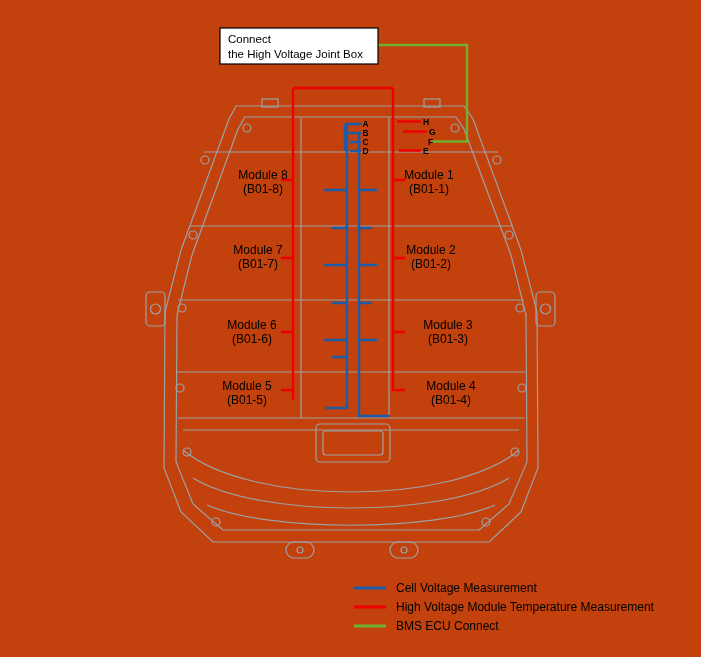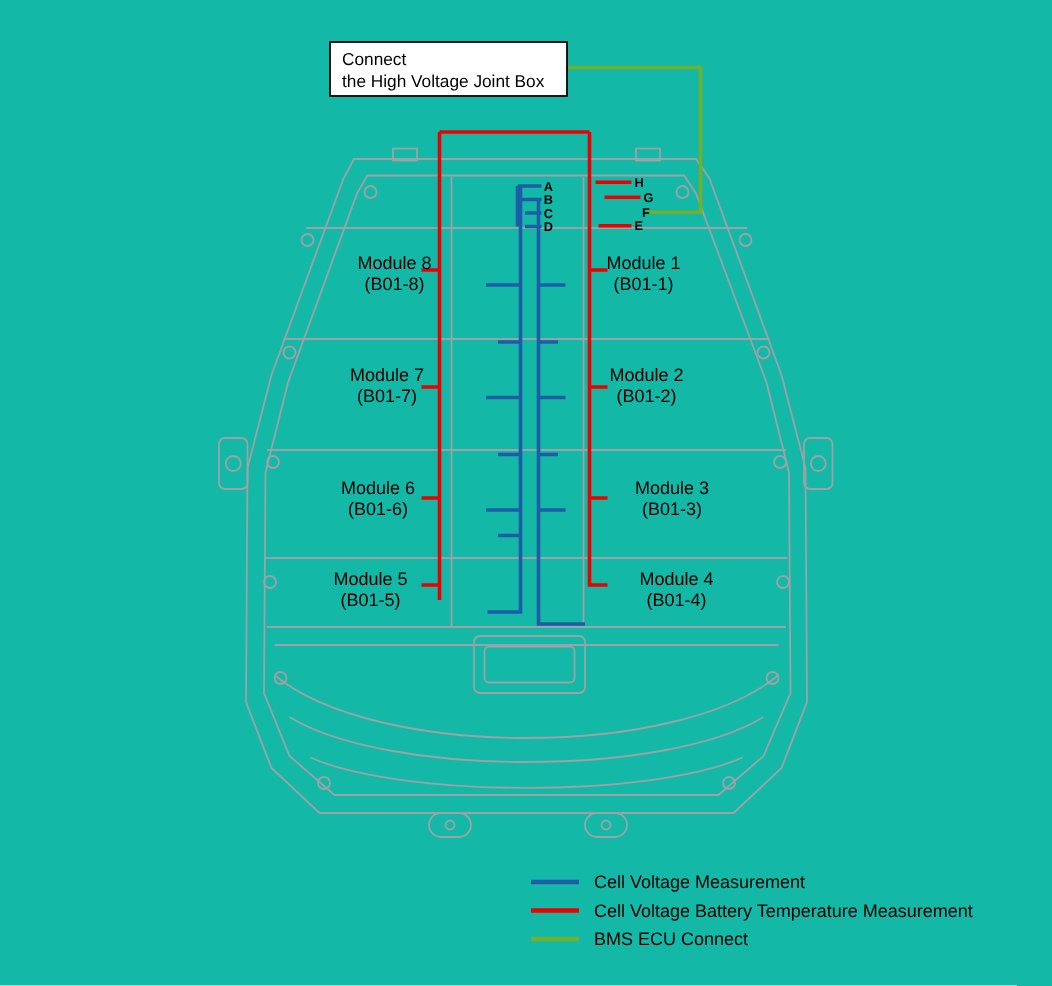--- a/index.html
+++ b/index.html
@@ -1,17 +1,17 @@
 <!DOCTYPE html>
 <html><head>
 <meta charset="utf-8">
 <title>High Voltage Battery Diagram</title>
 <style>
   html,body{margin:0;padding:0;background:#fff;}
-  .page{position:relative;width:701px;height:657px;background:#14b8a6;overflow:hidden;
+  .page{position:relative;width:701px;height:657px;background:#c2410c;overflow:hidden;
         font-family:"Liberation Sans",sans-serif;}
   .diagram-svg{position:absolute;top:0;left:0;}
   .module-text{font-family:"Liberation Sans",sans-serif;font-size:12px;fill:#000;text-anchor:middle;}
   .callout-text{font-family:"Liberation Sans",sans-serif;font-size:11.5px;fill:#000;}
   .connector-letter{font-family:"Liberation Sans",sans-serif;font-size:8.5px;font-weight:bold;fill:#000;}
   .legend{position:absolute;left:353px;top:581px;display:flex;flex-direction:column;gap:6px;}
   .legend-row{display:flex;align-items:center;gap:9px;height:13px;}
   .legend-label{font-size:12px;color:#000;white-space:nowrap;}
 </style>
 </head>
@@ -120,21 +120,21 @@
     <div class="legend-row">
       <svg width="34" height="6">
         <line x1="1" y1="3" x2="33" y2="3" stroke-width="3" stroke="#1d5da8"></line>
       </svg>
       <span class="legend-label">Cell Voltage Measurement</span>
     </div>
     <div class="legend-row">
       <svg width="34" height="6">
         <line x1="1" y1="3" x2="33" y2="3" stroke-width="3" stroke="#ee0000"></line>
       </svg>
-      <span class="legend-label">Cell Voltage Battery Temperature Measurement</span>
+      <span class="legend-label">High Voltage Module Temperature Measurement</span>
     </div>
     <div class="legend-row">
       <svg width="34" height="6">
         <line x1="1" y1="3" x2="33" y2="3" stroke-width="3" stroke="#6fb02c"></line>
       </svg>
       <span class="legend-label">BMS ECU Connect</span>
     </div>
   </div>
 
 </div>

